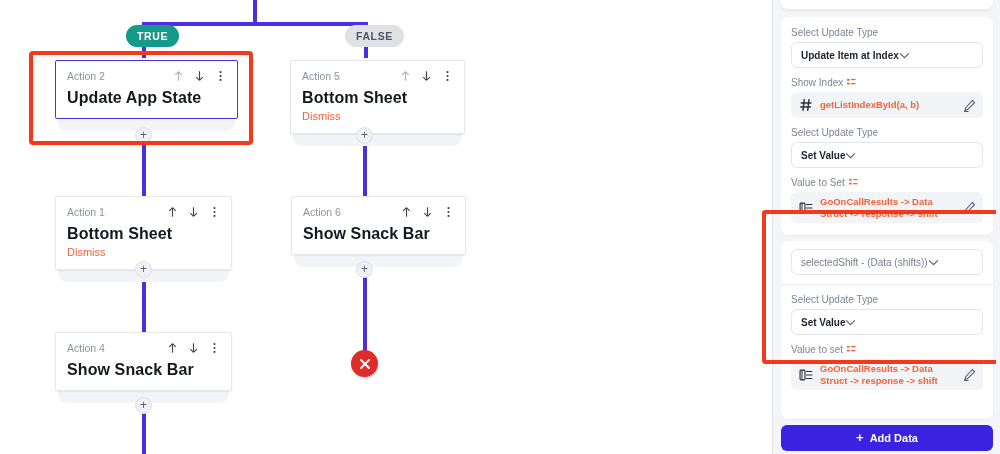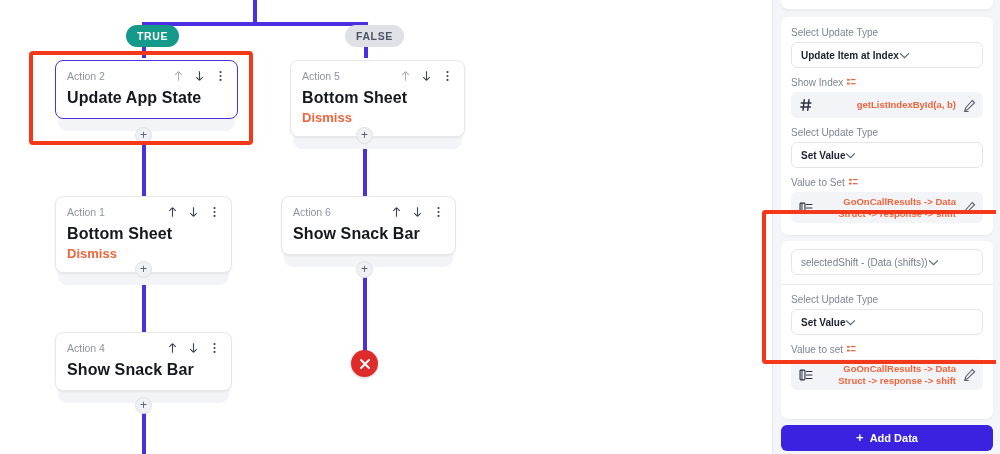--- a/index.html
+++ b/index.html
@@ -42,39 +42,39 @@
   .card-shadowlayer {
     position: absolute; left: 3px; right: 3px; top: 8px; bottom: -12px;
     background: #f3f4f7;
     border-radius: 9px;
     z-index: 1;
   }
   .card {
     position: relative;
     background: #ffffff;
     border: 1px solid #e6e7ec;
-    border-radius: 8px;
+    border-radius: 2px;
     box-shadow: 0 1px 2px rgba(16,24,40,.07);
     padding: 9px 11px 11px 11px;
     z-index: 2;
   }
   .card.selected {
     border: 1.5px solid #4b2fe0;
     box-shadow: none;
   }
   .card-top {
     display: flex; align-items: center; justify-content: space-between;
     margin-bottom: 7px;
   }
   .card-idx { font-size: 10.5px; color: #8d93a1; }
   .card-icons { display: flex; align-items: center; gap: 10px; }
   .ic { width: 11px; height: 12px; display: block; }
   .ic.dim { opacity: .42; }
   .card-title { font-size: 16px; font-weight: bold; color: #15181f; letter-spacing: .1px; }
-  .card-sub { font-size: 13px; color: #f0643c; margin-top: 3px; font-weight: 700; }
+  .card-sub { font-size: 11px; color: #f0643c; margin-top: 3px; font-weight: 400; }
 
   
   .plus {
     position: absolute;
     width: 17px; height: 17px;
     border-radius: 50%;
     background: #f0f1f5;
     border: 1px solid #e0e1e7;
     display: flex; align-items: center; justify-content: center;
     color: #5b6070;
@@ -148,21 +148,20 @@
     background: #f3f4f7;
     border-radius: 6px;
     display: flex; align-items: center; gap: 7px;
     padding: 4px 7px 4px 8px;
   }
   .vf-icon { width: 14px; height: 14px; flex: none; color: #32384a; }
   .vf-text {
     flex: 1;
     font-size: 9.5px; font-weight: bold; color: #f0643c;
     line-height: 11.5px;
-    text-align: right;
   }
   .vf-edit { width: 13px; height: 13px; flex: none; color: #5a6074; }
 
   .tag-icon { width: 9px; height: 9px; flex: none; }
 
   .addfield {
     height: 26px; margin: 0 0 0 0;
     background: #3a22e0;
     border-radius: 6px;
     display: flex; align-items: center; justify-content: center;
@@ -301,21 +300,21 @@
           </div>
         </div>
         <div class="card-title">Bottom Sheet</div>
         <div class="card-sub">Dismiss</div>
       </div>
     </div>
     <div class="plus" style="left:356px; top:127px;">
       <span>+</span>
     </div>
 
-    <div class="node" style="left:281px; top:196px; width:175px;">
+    <div class="node" style="left:291px; top:196px; width:175px;">
       <div class="card-shadowlayer"></div>
       <div class="card">
         <div class="card-top">
           <div class="card-idx">Action 6</div>
           <div class="card-icons">
             <svg class="ic" viewBox="0 0 12 14" fill="none" stroke="#3f4453" stroke-width="1.3">
                 <path d="M6 12.5V1.8M6 1.8 2.2 5.6M6 1.8l3.8 3.8"></path>
               </svg>
             <svg class="ic" viewBox="0 0 12 14" fill="none" stroke="#3f4453" stroke-width="1.3">
                 <path d="M6 1.5v10.7M6 12.2 2.2 8.4M6 12.2l3.8-3.8"></path>

